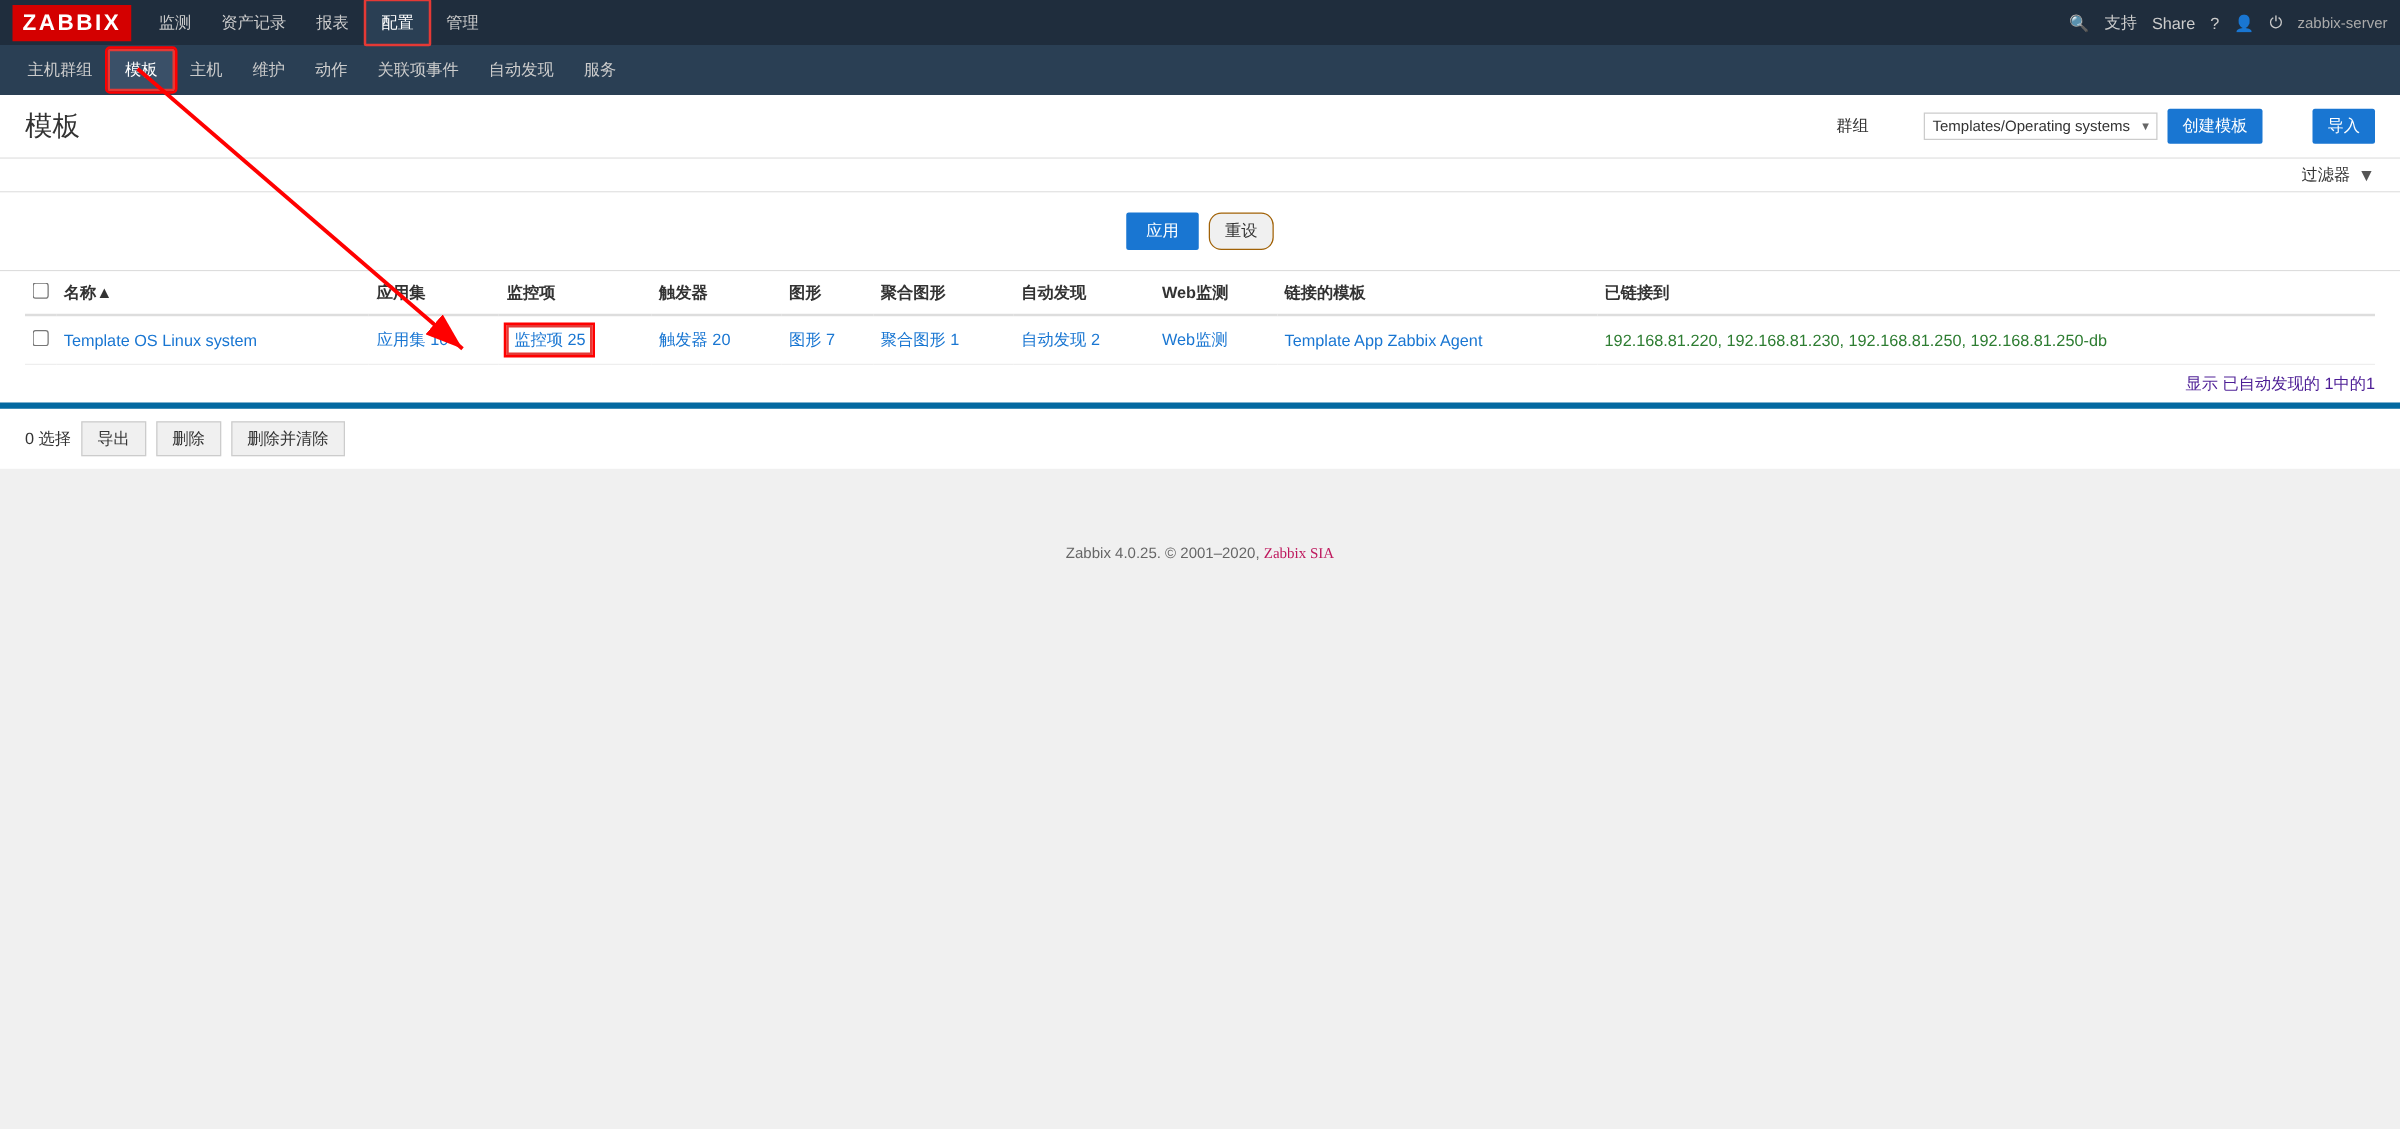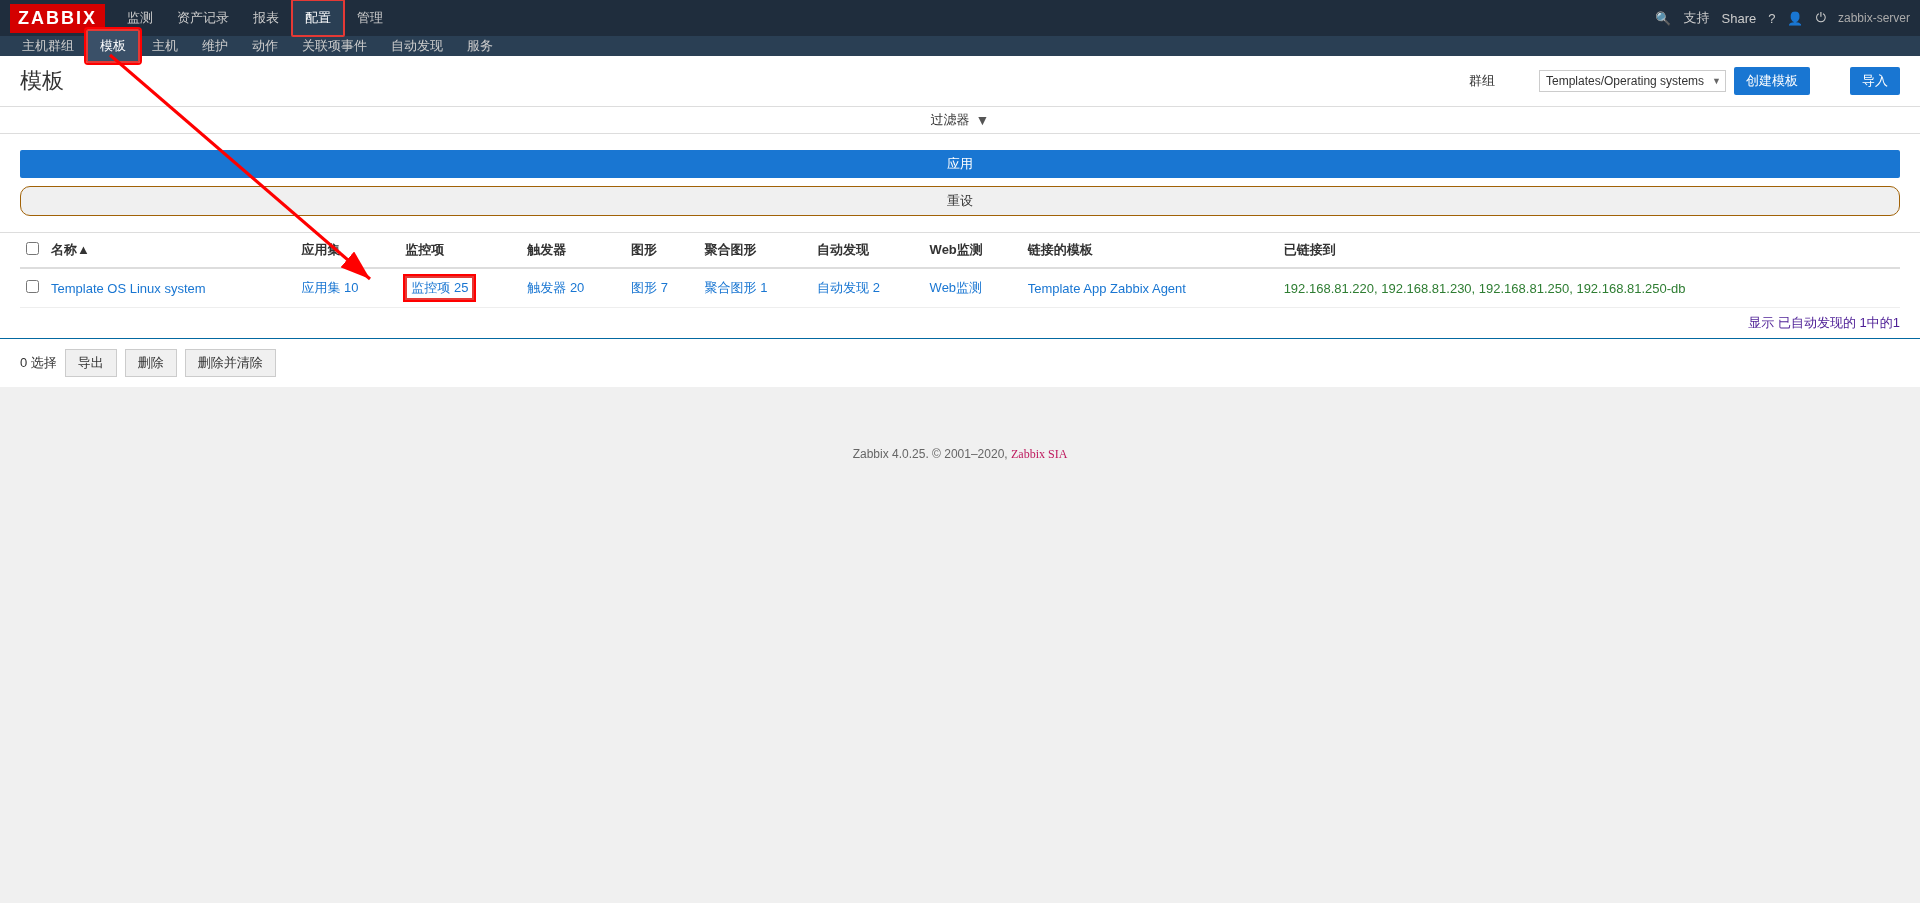--- a/index.html
+++ b/index.html
@@ -54,21 +54,21 @@
       font-size: 13px;
     }
     .top-nav-right span { cursor: pointer; }
     .top-nav-right .server-name { color: #aaa; font-size: 12px; }
 
     
     .second-nav {
       background: #2a3f54;
       display: flex;
       align-items: center;
-      height: 20px;
+      height: 40px;
       padding: 0 10px;
       gap: 0;
     }
     .second-nav-item {
       color: #ccc;
       padding: 6px 12px;
       cursor: pointer;
       font-size: 13px;
       text-decoration: none;
       white-space: nowrap;
@@ -145,21 +145,21 @@
       border-radius: 2px;
       margin-left: 32px;
     }
 
     
     .filter-bar {
       background: #fff;
       padding: 4px 20px;
       display: flex;
       align-items: center;
-      justify-content: center;
+      justify-content: flex-end;
       border-bottom: 1px solid #ddd;
       gap: 6px;
     }
     .filter-text { color: #333; font-size: 13px; }
     .filter-icon { color: #555; font-size: 14px; }
 
     .filter-section {
       background: #fff;
       padding: 16px 20px;
       border-bottom: 1px solid #ddd;
@@ -208,21 +208,20 @@
       color: #333;
       border: 1px solid #ccc;
       padding: 4px 10px;
       font-size: 13px;
       cursor: pointer;
     }
     .filter-actions {
       display: flex;
       justify-content: center;
       gap: 8px;
-      flex-direction: column;
     }
 
     
     .table-container {
       background: white;
       margin: 0;
       padding: 0 20px;
     }
     table {
       width: 100%;
@@ -253,21 +252,21 @@
       padding: 1px 4px;
     }
 
     
     .bottom-bar {
       padding: 10px 20px;
       display: flex;
       align-items: center;
       gap: 8px;
       background: white;
-      border-top: 1px solid #0369a1;
+      border-top: 5px solid #0369a1;
     }
     .bottom-bar-count { color: #333; font-size: 13px; }
     .btn-bottom {
       background: #f0f0f0;
       color: #333;
       border: 1px solid #ccc;
       padding: 4px 12px;
       font-size: 13px;
       cursor: pointer;
     }

